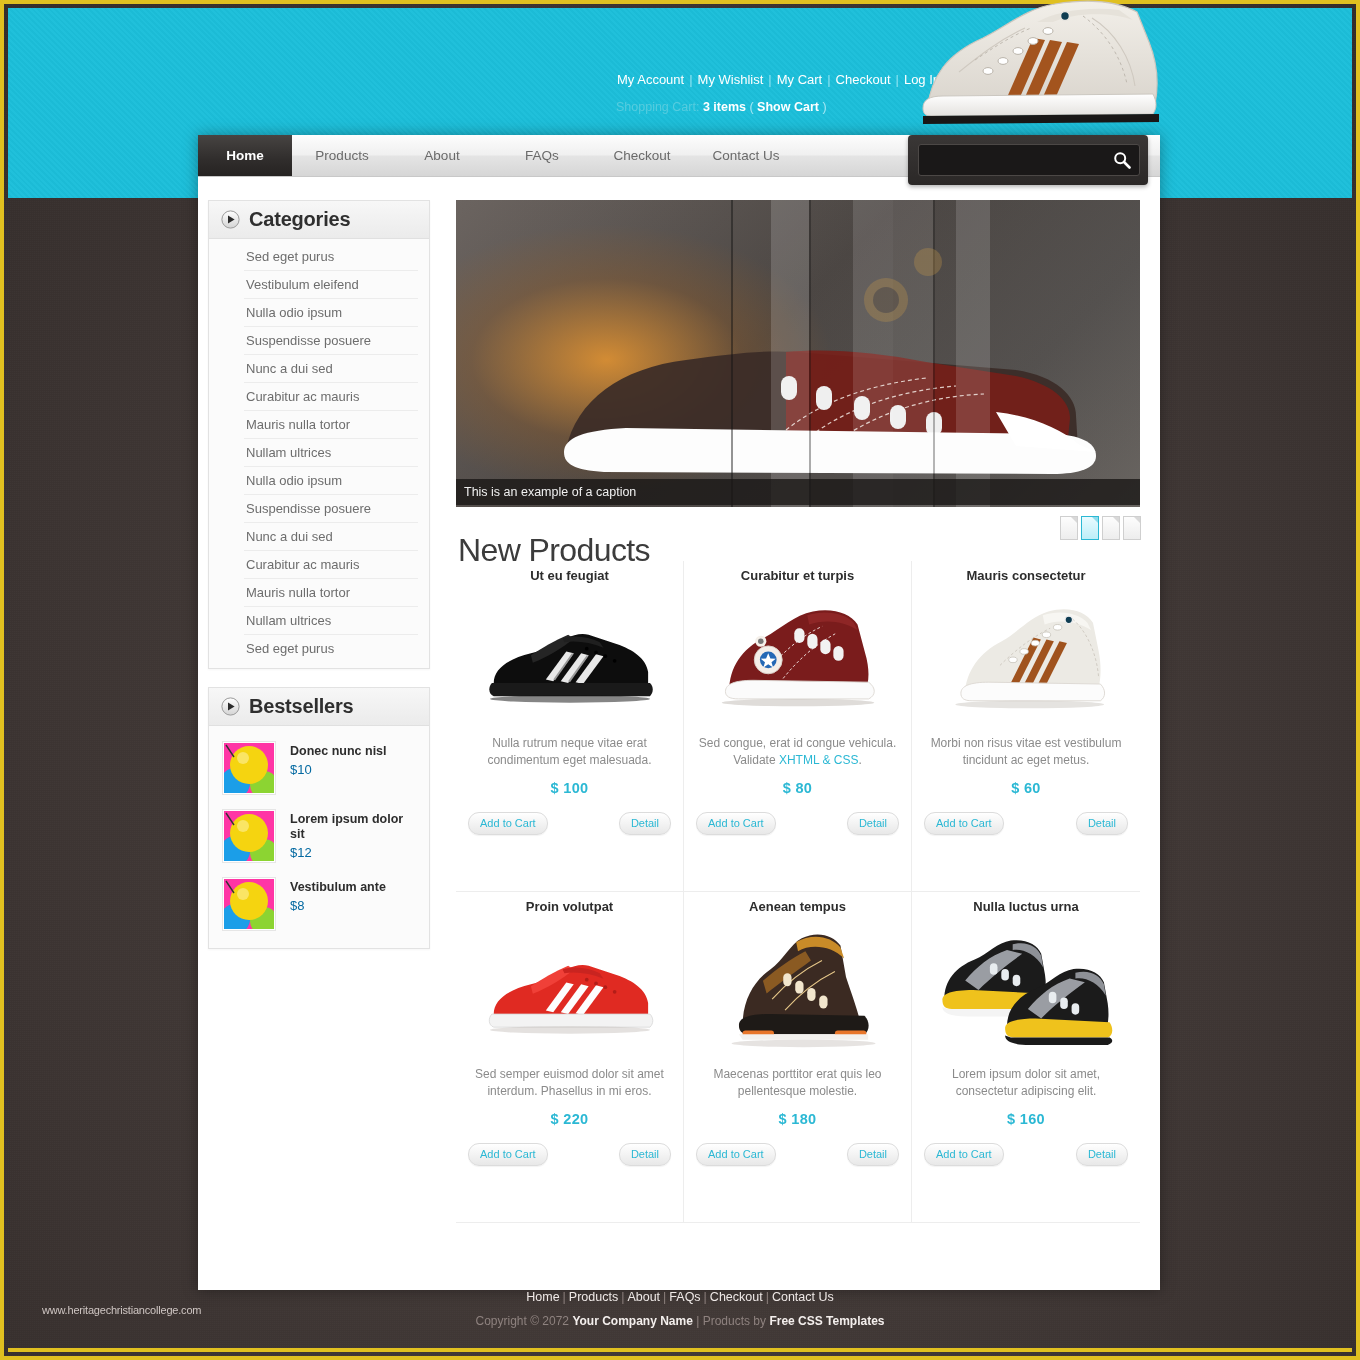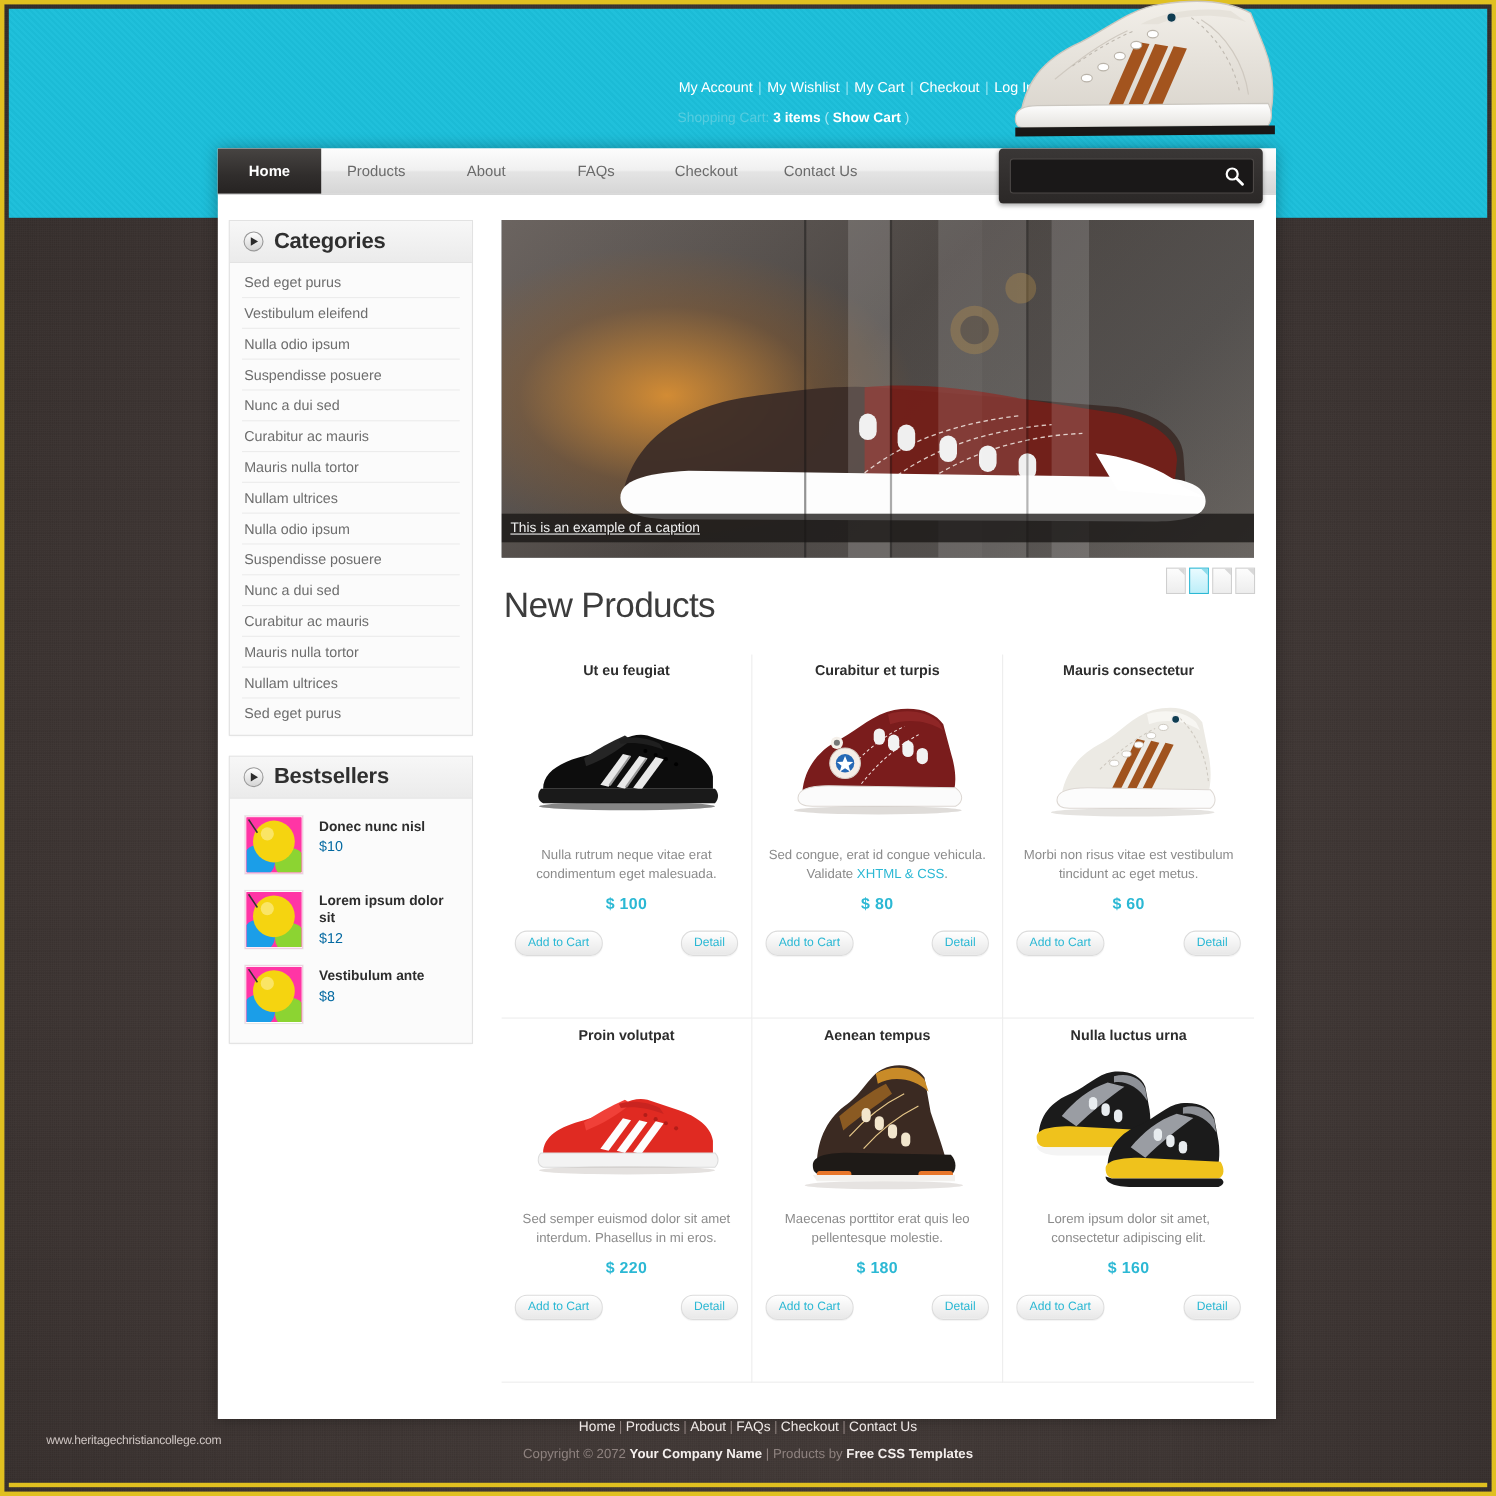--- a/index.html
+++ b/index.html
@@ -186,20 +186,21 @@
   .cat-list { list-style: none; padding: 4px 0 6px 0; }
   .cat-list li { padding: 0 11px; }
   .cat-list a {
     display: block;
     font-size: 13px;
     color: #6d6d6d;
     text-decoration: none;
     padding: 6px 2px 6px 2px;
     border-bottom: 1px solid #ececec;
     cursor: pointer;
+    margin-left: 24px;
   }
   .cat-list li:last-child a { border-bottom: none; }
   .best-list { list-style: none; padding: 8px 0 10px 0; }
   .best-item {
     display: flex; align-items: flex-start;
     padding: 8px 12px 8px 14px;
   }
   .thumb {
     width: 52px; height: 52px; flex: none;
     border: 1px solid #ffffff;
@@ -220,28 +221,27 @@
     background: #555;
   }
   .slide-bg {
     position: absolute; inset: 0;
     background:
       radial-gradient(ellipse 300px 180px at 22% 52%, rgba(232,150,48,0.85) 0%, rgba(150,92,34,0.35) 45%, rgba(70,60,56,0.05) 75%),
       linear-gradient(135deg, #6d6662 0%, #4c4744 45%, #555250 75%, #6b6763 100%);
   }
   .slide-stripes { position: absolute; inset: 0; }
   .caption {
-    position: absolute; left: 0; bottom: 14px;
+    position: absolute; left: 0; bottom: 2px;
     width: 100%; height: 26px;
     background: rgba(24,22,21,0.78);
     color: #f0f0f0;
     font-size: 12.5px;
     display: flex; align-items: center;
     padding-left: 8px;
-    text-decoration: underline;
   }
   .slider-pager {
     position: absolute; right: 9px; top: 339px;
     display: flex; gap: 3px;
   }
   .pager-dot {
     width: 18px; height: 24px;
     border: 1px solid #cfcfcf;
     background: linear-gradient(180deg, #fdfdfd 0%, #ededed 100%);
     cursor: pointer;
@@ -257,21 +257,21 @@
     background: linear-gradient(180deg, #e9fbff 0%, #bdeef8 100%);
   }
   .pager-dot.active::after { border-top-color: #8ddcec; }
 
   .section-title {
     position: absolute; left: 2px; top: 355px;
     font-size: 32px; color: #3c3c3c; font-weight: normal;
     letter-spacing: -0.6px;
   }
   .products {
-    position: absolute; left: 0px; top: 418px;
+    position: absolute; left: 0px; top: 384px;
     width: 684px;
     display: flex; flex-wrap: wrap; justify-content: center;
   }
   .product {
     width: 228px;
     padding: 7px 12px 0 12px;
     border-right: 1px solid #ededed;
     border-bottom: 1px solid #ededed;
     display: flex; flex-direction: column; align-items: center;
     min-height: 331px;

